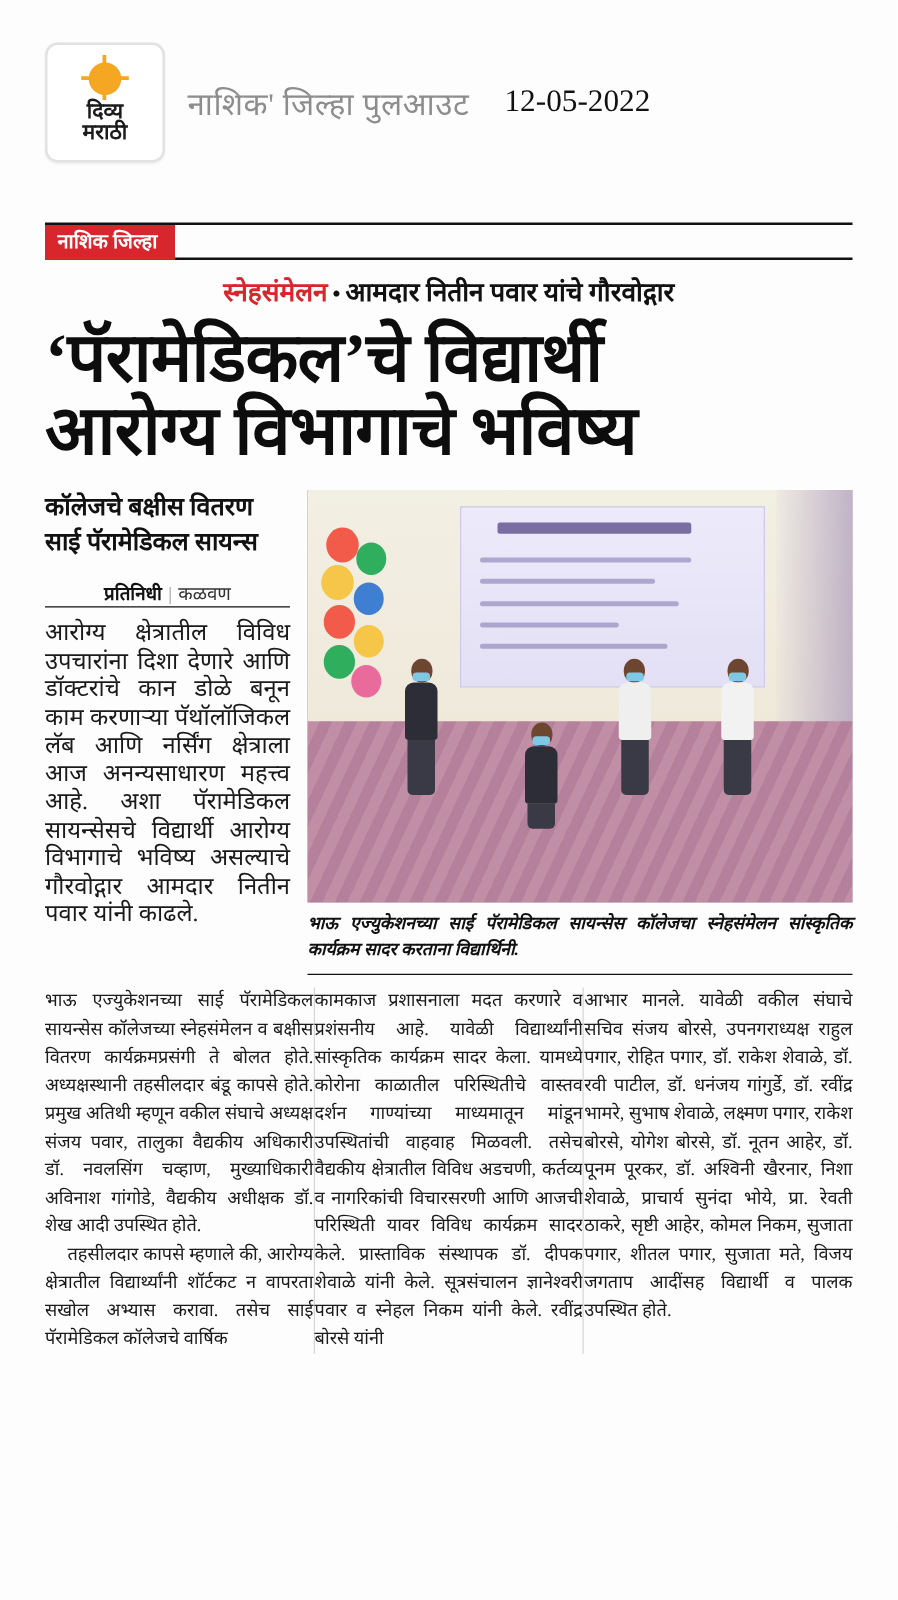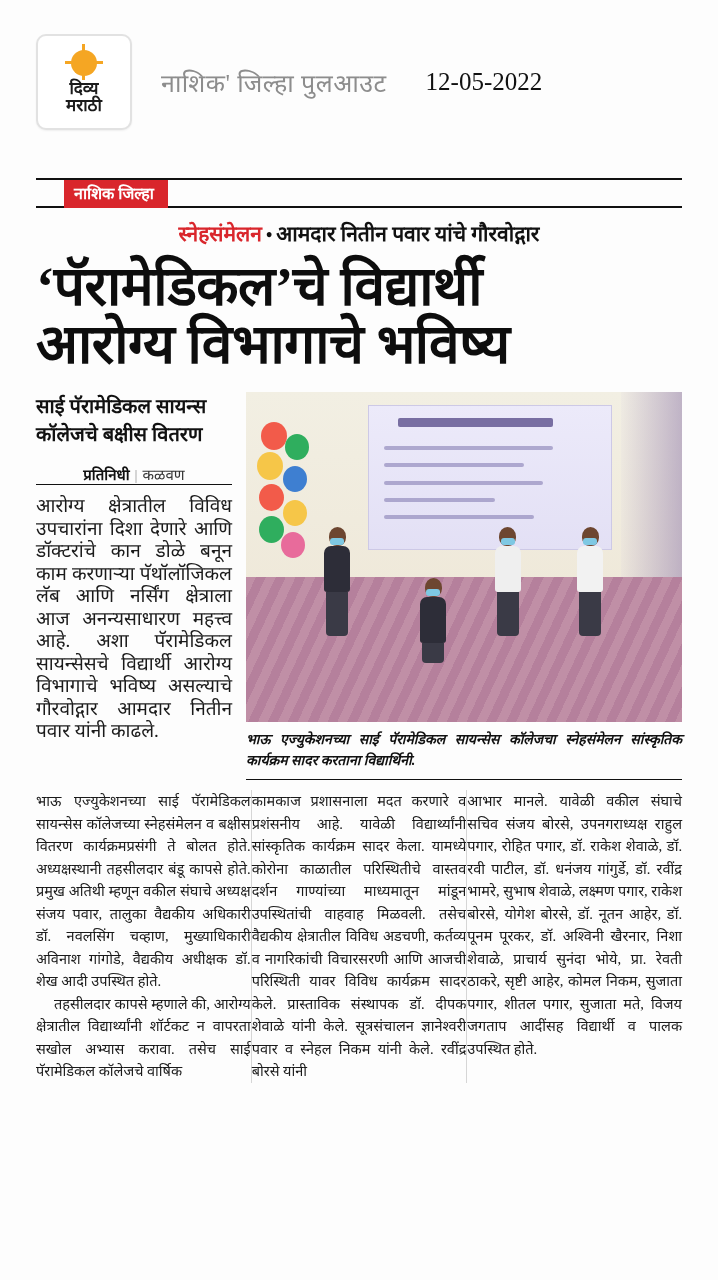--- a/index.html
+++ b/index.html
@@ -15,21 +15,21 @@
     height: 1280px;
     background: #fdfdfd;
     overflow: hidden;
   }
 
   
   .masthead {
     display: flex;
     align-items: center;
     padding: 26px 0 12px 36px;
-    gap: 29px;
+    gap: 18px;
     height: 150px;
   }
   .logo-box {
     width: 96px;
     height: 96px;
     border: 2px solid #e2e2e2;
     border-radius: 10px;
     background: #fff;
     display: flex;
     flex-direction: column;
@@ -91,21 +91,20 @@
   .section-tag {
     position: absolute;
     left: 0; top: 0;
     background: #d9262c;
     color: #fff;
     font-family: "Liberation Serif", serif;
     font-size: 16px;
     font-weight: bold;
     padding: 4px 14px 5px 10px;
     line-height: 19px;
-    margin-left: 28px;
   }
 
   
   .kicker {
     margin: 14px 36px 0 36px;
     font-family: "Liberation Serif", serif;
     font-size: 21px;
     line-height: 25px;
     font-weight: bold;
     color: #111;
@@ -315,22 +314,22 @@
   </div>
 
   <div class="headline">
     <div>‘पॅरामेडिकल’चे विद्यार्थी</div>
     <div>आरोग्य विभागाचे भविष्य</div>
   </div>
 
   <div class="content">
     <div class="col-left">
       <div class="subdeck">
+        <div>कॉलेजचे बक्षीस वितरण</div>
         <div>साई पॅरामेडिकल सायन्स</div>
-        <div>कॉलेजचे बक्षीस वितरण</div>
       </div>
       <div class="byline">
         <span class="name">प्रतिनिधी</span><span class="sep">|</span><span class="place">कळवण</span>
       </div>
       <div class="lead">
         <p>आरोग्य क्षेत्रातील विविध उपचारांना दिशा देणारे आणि डॉक्टरांचे कान डोळे बनून काम करणाऱ्या पॅथॉलॉजिकल लॅब आणि नर्सिंग क्षेत्राला आज अनन्यसाधारण महत्त्व आहे. अशा पॅरामेडिकल सायन्सेसचे विद्यार्थी आरोग्य विभागाचे भविष्य असल्याचे गौरवोद्गार आमदार नितीन पवार यांनी काढले.</p>
       </div>
     </div>
 
     <div class="col-right photo-wrap">

